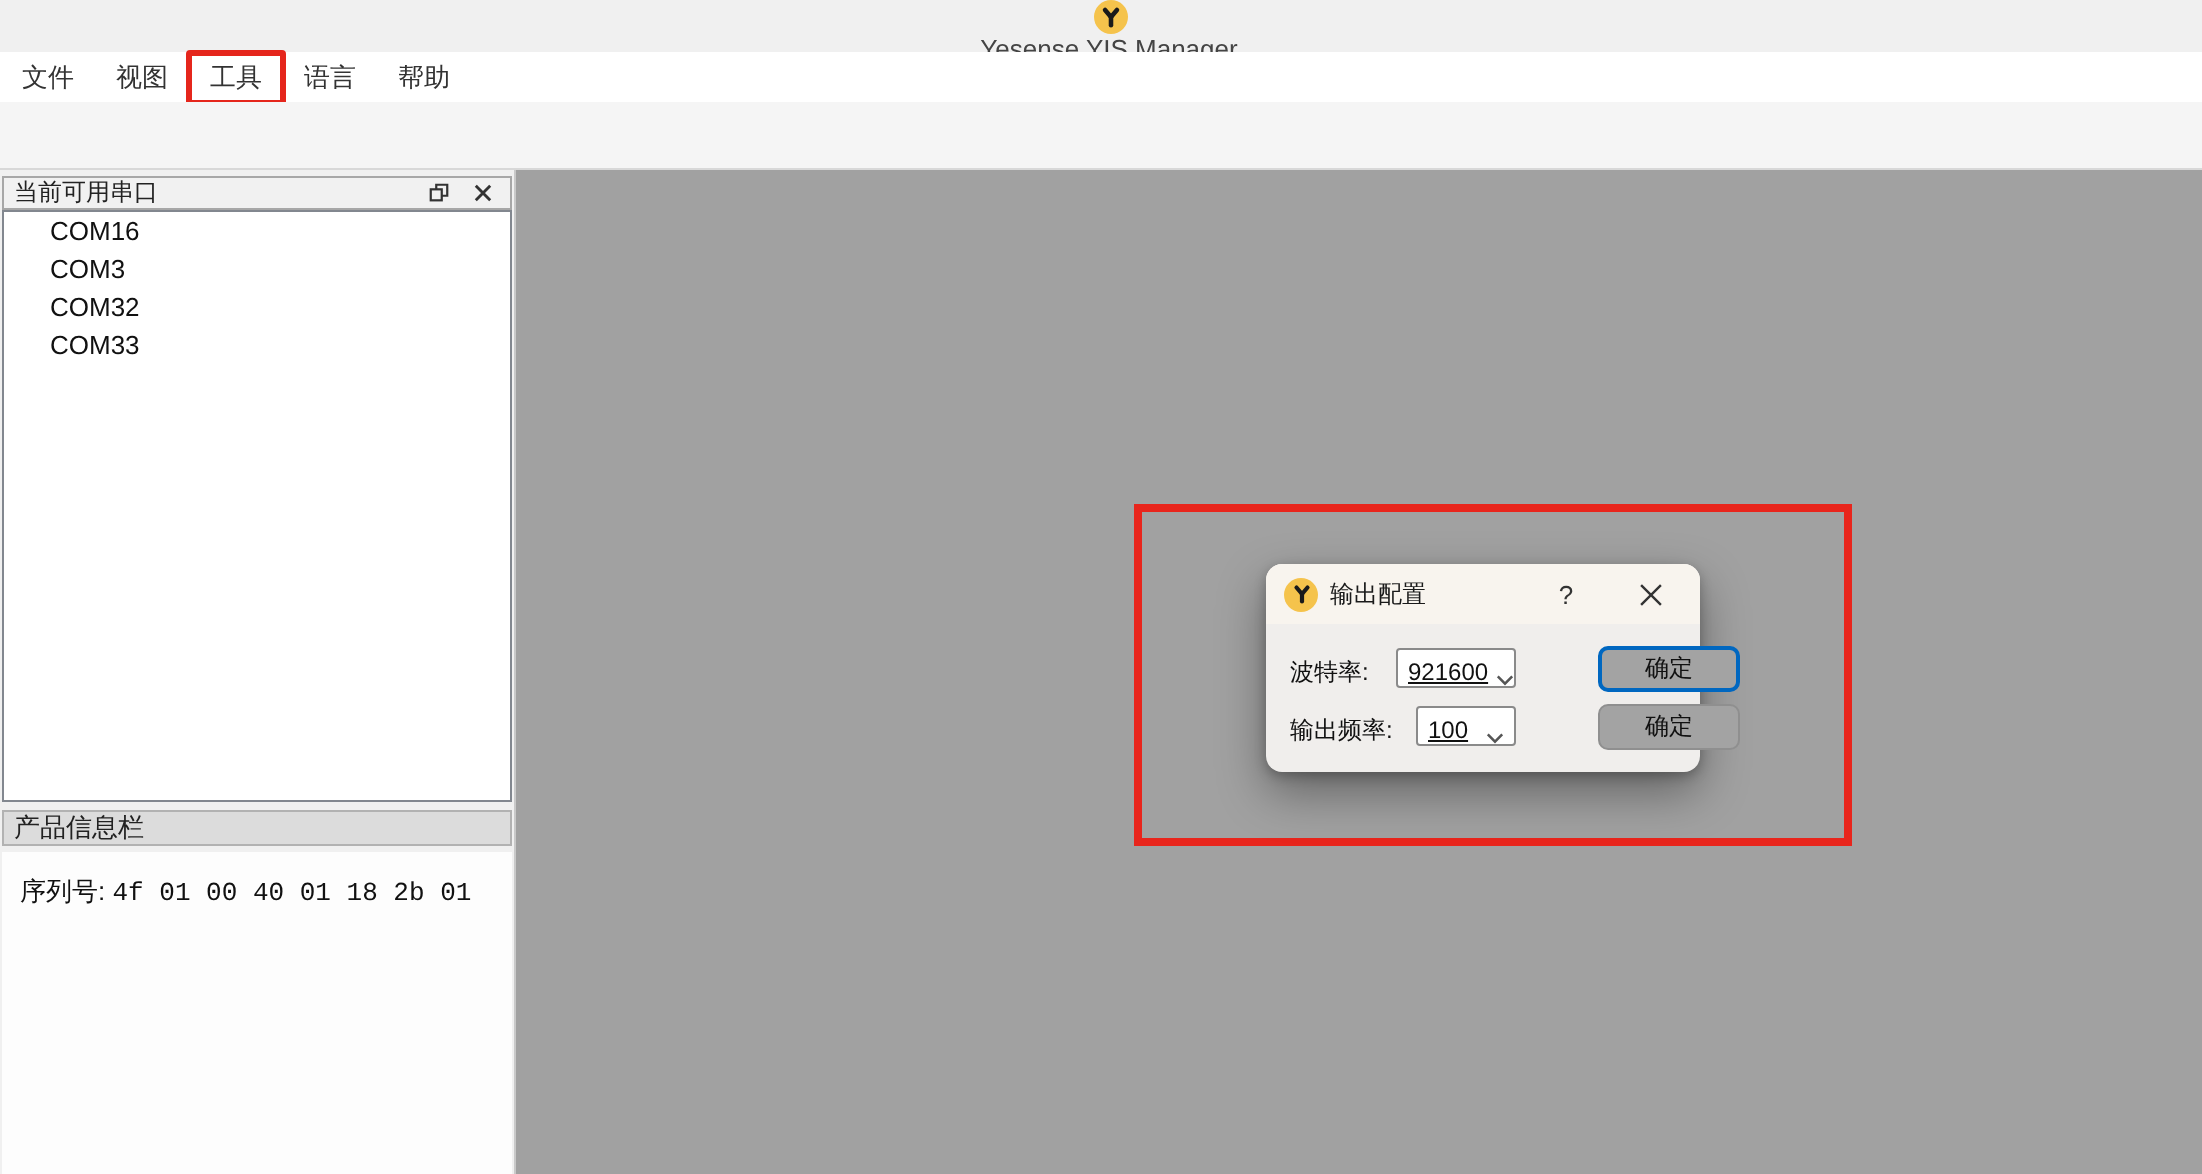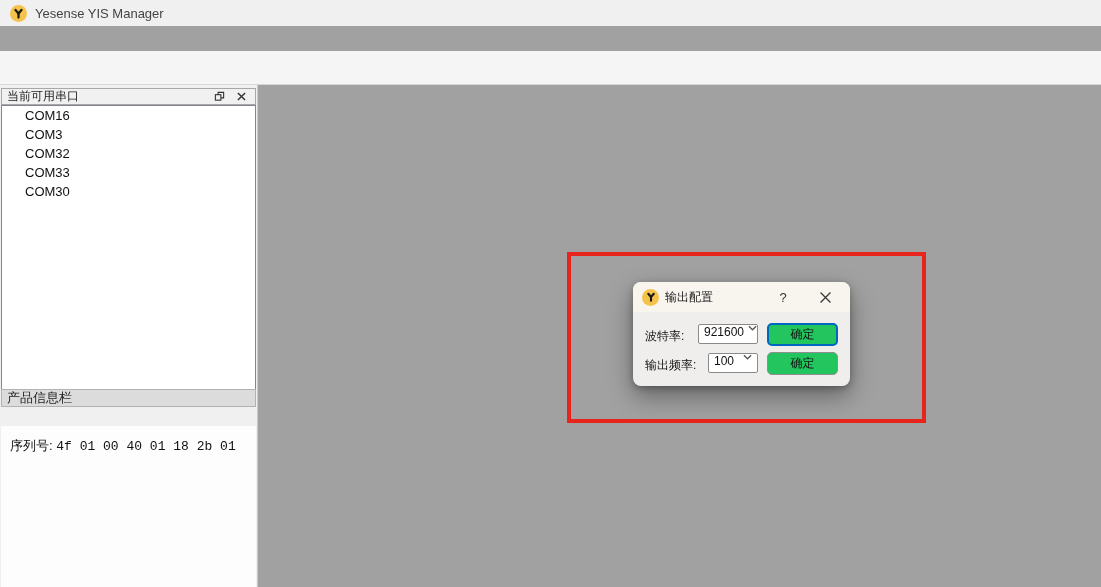--- a/index.html
+++ b/index.html
@@ -1,92 +1,99 @@
 <!DOCTYPE html>
 <html><head>
 <meta charset="utf-8">
 <style>
   * { margin:0; padding:0; box-sizing:border-box; }
   html,body { width:1101px; height:587px; overflow:hidden; }
   body { font-family:"Liberation Sans", sans-serif; color:#222; background:#a1a1a1; position:relative; }
   .app { position:absolute; inset:0; width:1101px; height:587px; background:#a1a1a1; outline:1px solid #9a9a9a; }
 
   
-  .titlebar { position:absolute; left:0; top:0; width:1101px; height:26px; background:#f0f0f0; display:flex; align-items:center; }
+  .titlebar { position:absolute; left:0; top:0; width:1101px; height:26px; background:#f0f0f0; display:flex; align-items:center;flex-direction:column; }
   .logo-circle { width:17px; height:17px; border-radius:50%; background:#f5c34c; display:flex; align-items:center; justify-content:center; margin-left:10px; flex:0 0 auto; }
   .titlebar .title { margin-left:8px; font-size:13px; color:#444; }
 
   
   .menubar { position:absolute; left:0; top:26px; width:1101px; height:25px; background:#ffffff; display:flex; align-items:center; }
   .menu-item { font-size:13px; color:#333; padding:3px 10px; margin-left:1px; }
   .menu-item.boxed { position:relative; }
   .menu-item.boxed::after { content:""; position:absolute; left:-2px; top:-2px; right:-2px; bottom:-2px; border:3px solid #e5261c; border-radius:2px; pointer-events:none; }
 
   
   .toolbar { position:absolute; left:0; top:51px; width:1101px; height:34px; background:#f5f5f5; border-bottom:1px solid #d8d8d8; }
   .grip { position:absolute; top:57px; width:4px; height:22px; border-left:1px dotted #9a9a9a; border-right:1px dotted #9a9a9a; }
   .tsep { position:absolute; top:55px; width:1px; height:26px; background:#d2d2d2; }
   .tool-btn { position:absolute; top:56px; width:25px; height:25px; background:#f5c34c; border:1px solid #e9b63e; border-radius:5px; display:flex; align-items:center; justify-content:center; }
   .tool-btn svg { width:21px; height:21px; }
-  .combo { position:absolute; background:#fff; border:1px solid #8a8a8a; border-radius:2px; display:flex; align-items:flex-start; justify-content:space-between; padding:0 5px; font-size:12px; color:#111; }
+  .combo { position:absolute; background:#fff; border:1px solid #8a8a8a; border-radius:2px; display:flex; align-items:flex-end; justify-content:space-between; padding:0 5px; font-size:12px; color:#111;text-decoration:underline; }
   .combo .val { font-family:"Liberation Mono", monospace; }
   .combo svg.chev { width:9px; height:6px; flex:0 0 auto; margin-left:4px; }
   .btn-plain { position:absolute; background:#fdfdfd; border:1px solid #8a8a8a; border-radius:2px; font-size:13px; color:#111; display:flex; align-items:center; justify-content:center; }
   .rec-btn { position:absolute; top:56px; width:24px; height:24px; border-radius:50%; display:flex; align-items:center; justify-content:center; background:#f5f5f5; }
   .rec-btn.record { border:2px solid #d93425; }
   .rec-btn.record .dot { width:12px; height:12px; border-radius:50%; background:#dc2718; }
   .rec-btn.stop { border:2px solid #9b9b9b; }
   .rec-btn.stop .sq { width:10px; height:10px; background:#acacac; border-radius:1px; }
   .tb-label { position:absolute; top:61px; font-size:13px; color:#222; }
 
   
   .dock { position:absolute; left:0; top:85px; width:258px; height:502px; background:#f0f0f0; border-right:1px solid #c9c9c9; }
   .dock-header { position:absolute; left:1px; top:3px; width:255px; height:17px; background:#f1f1f1; border:1px solid #a7a7a7; display:flex; align-items:center; font-size:12px; color:#222; padding-left:5px; }
   .dock-header .spacer { flex:1; }
   .dock-ico { width:16px; height:14px; display:flex; align-items:center; justify-content:center; margin-right:6px; }
   .listbox { position:absolute; left:1px; top:20px; width:255px; height:296px; background:#fff; border:1px solid #82878f; overflow:hidden; }
   .port-item { height:19px; line-height:19px; padding-left:23px; font-size:13px; color:#111; }
-  .info-header { position:absolute; left:1px; top:304px; width:255px; height:18px; background:#dcdcdc; border:1px solid #b2b2b2; display:flex; align-items:center; font-size:13px; color:#222; padding-left:5px; }
+  .info-header { position:absolute; left:1px; top:320px; width:255px; height:18px; background:#dcdcdc; border:1px solid #b2b2b2; display:flex; align-items:center; font-size:13px; color:#222; padding-left:5px; }
   .info-area { position:absolute; left:1px; top:341px; width:255px; height:161px; background:#fdfdfd; }
   .info-line { position:absolute; left:9px; font-size:13px; color:#111; white-space:nowrap; }
   .mono { font-family:"Liberation Mono", monospace; font-size:13px;text-align:center; }
 
   
   .main { position:absolute; left:258px; top:85px; width:843px; height:502px; background:#a1a1a1; }
   .red-rect { position:absolute; left:567px; top:252px; width:359px; height:171px; border:4px solid #e8251c; }
   .dialog { position:absolute; left:633px; top:282px; width:217px; height:104px; border-radius:8px; background:#f0eeec; box-shadow:0 10px 24px rgba(0,0,0,.38), 0 2px 6px rgba(0,0,0,.25); }
   .dlg-titlebar { position:absolute; left:0; top:0; width:217px; height:30px; background:#f8f4ee; border-radius:8px 8px 0 0; display:flex; align-items:center; }
   .dlg-titlebar .logo-circle { margin-left:9px; width:17px; height:17px; }
   .dlg-title { margin-left:6px; font-size:12px; color:#1a1a1a; }
   .dlg-help { position:absolute; left:140px; top:5px; width:20px; height:20px; font-size:13px; color:#333; display:flex; align-items:center; justify-content:center; }
   .dlg-close { position:absolute; left:180px; top:5px; width:24px; height:20px; display:flex; align-items:center; justify-content:center; }
   .dlg-label { position:absolute; font-size:12px; color:#111; white-space:nowrap; }
   .dlg-combo { font-size:12px; border-radius:2px; }
   .dlg-combo .val { font-family:"Liberation Sans", sans-serif; }
-  .dlg-btn { position:absolute; width:71px; height:23px; background:#22c55e; border:1px solid #8f8f8f; border-radius:5px; font-size:12px; color:#111; display:flex; align-items:center; justify-content:center; }
+  .dlg-btn { position:absolute; width:71px; height:23px; background:#a3a3a3; border:1px solid #8f8f8f; border-radius:5px; font-size:12px; color:#111; display:flex; align-items:center; justify-content:center;margin-left:32px; }
   .dlg-btn.primary { border:2px solid #0067c0; }
 </style>
 </head>
 <body>
 
 <div class="app">
 
   <div class="titlebar">
     <div class="logo-circle">
       <svg viewBox="0 0 24 24" width="13" height="13">
           <g stroke="#1a1a1a" stroke-width="4.2" stroke-linecap="round" fill="none">
             <path d="M12 12 L6.5 5.5"></path>
             <path d="M12 12 L17.5 5.5"></path>
             <path d="M12 12 V19.5"></path>
           </g>
         </svg>
     </div>
     <div class="title">Yesense YIS Manager</div>
   </div>
 
+  <div class="menubar">
+    <span class="menu-item">文件</span>
+    <span class="menu-item">视图</span>
+    <span class="menu-item boxed">工具</span>
+    <span class="menu-item">语言</span>
+    <span class="menu-item">帮助</span>
+  </div>
 
   <div class="toolbar">
     <div class="grip" style="left:4px"></div>
 
     <div class="tool-btn" style="left:12px">
       <span><svg viewBox="0 0 24 24" fill="none" stroke="#1a1a1a" stroke-width="1.5" stroke-linejoin="round">
             <path d="M4 9.5l8-4.2 8 3.5v6.2L12 19.5l-8-4z"></path>
             <path d="M4 9.5l8 3.4 8-3.6"></path>
             <path d="M12 12.9v6.6"></path>
           </svg></span>
@@ -193,21 +200,20 @@
         <svg viewBox="0 0 10 10" width="9" height="9" stroke="#333" stroke-width="1.6">
             <path d="M1 1l8 8M9 1l-8 8"></path>
           </svg>
       </span>
     </div>
     <div class="listbox">
       <div class="port-item">COM16</div>
       <div class="port-item">COM3</div>
       <div class="port-item">COM32</div>
       <div class="port-item">COM33</div>
-      <div class="port-item">COM30</div>
     </div>
     <div class="info-header">产品信息栏</div>
     <div class="info-area">
       <div class="info-line" style="top:11px">
         <span>序列号:</span>
         <span class="mono">4f 01 00 40 01 18 2b 01</span>
       </div>
 
     </div>
   </div>

